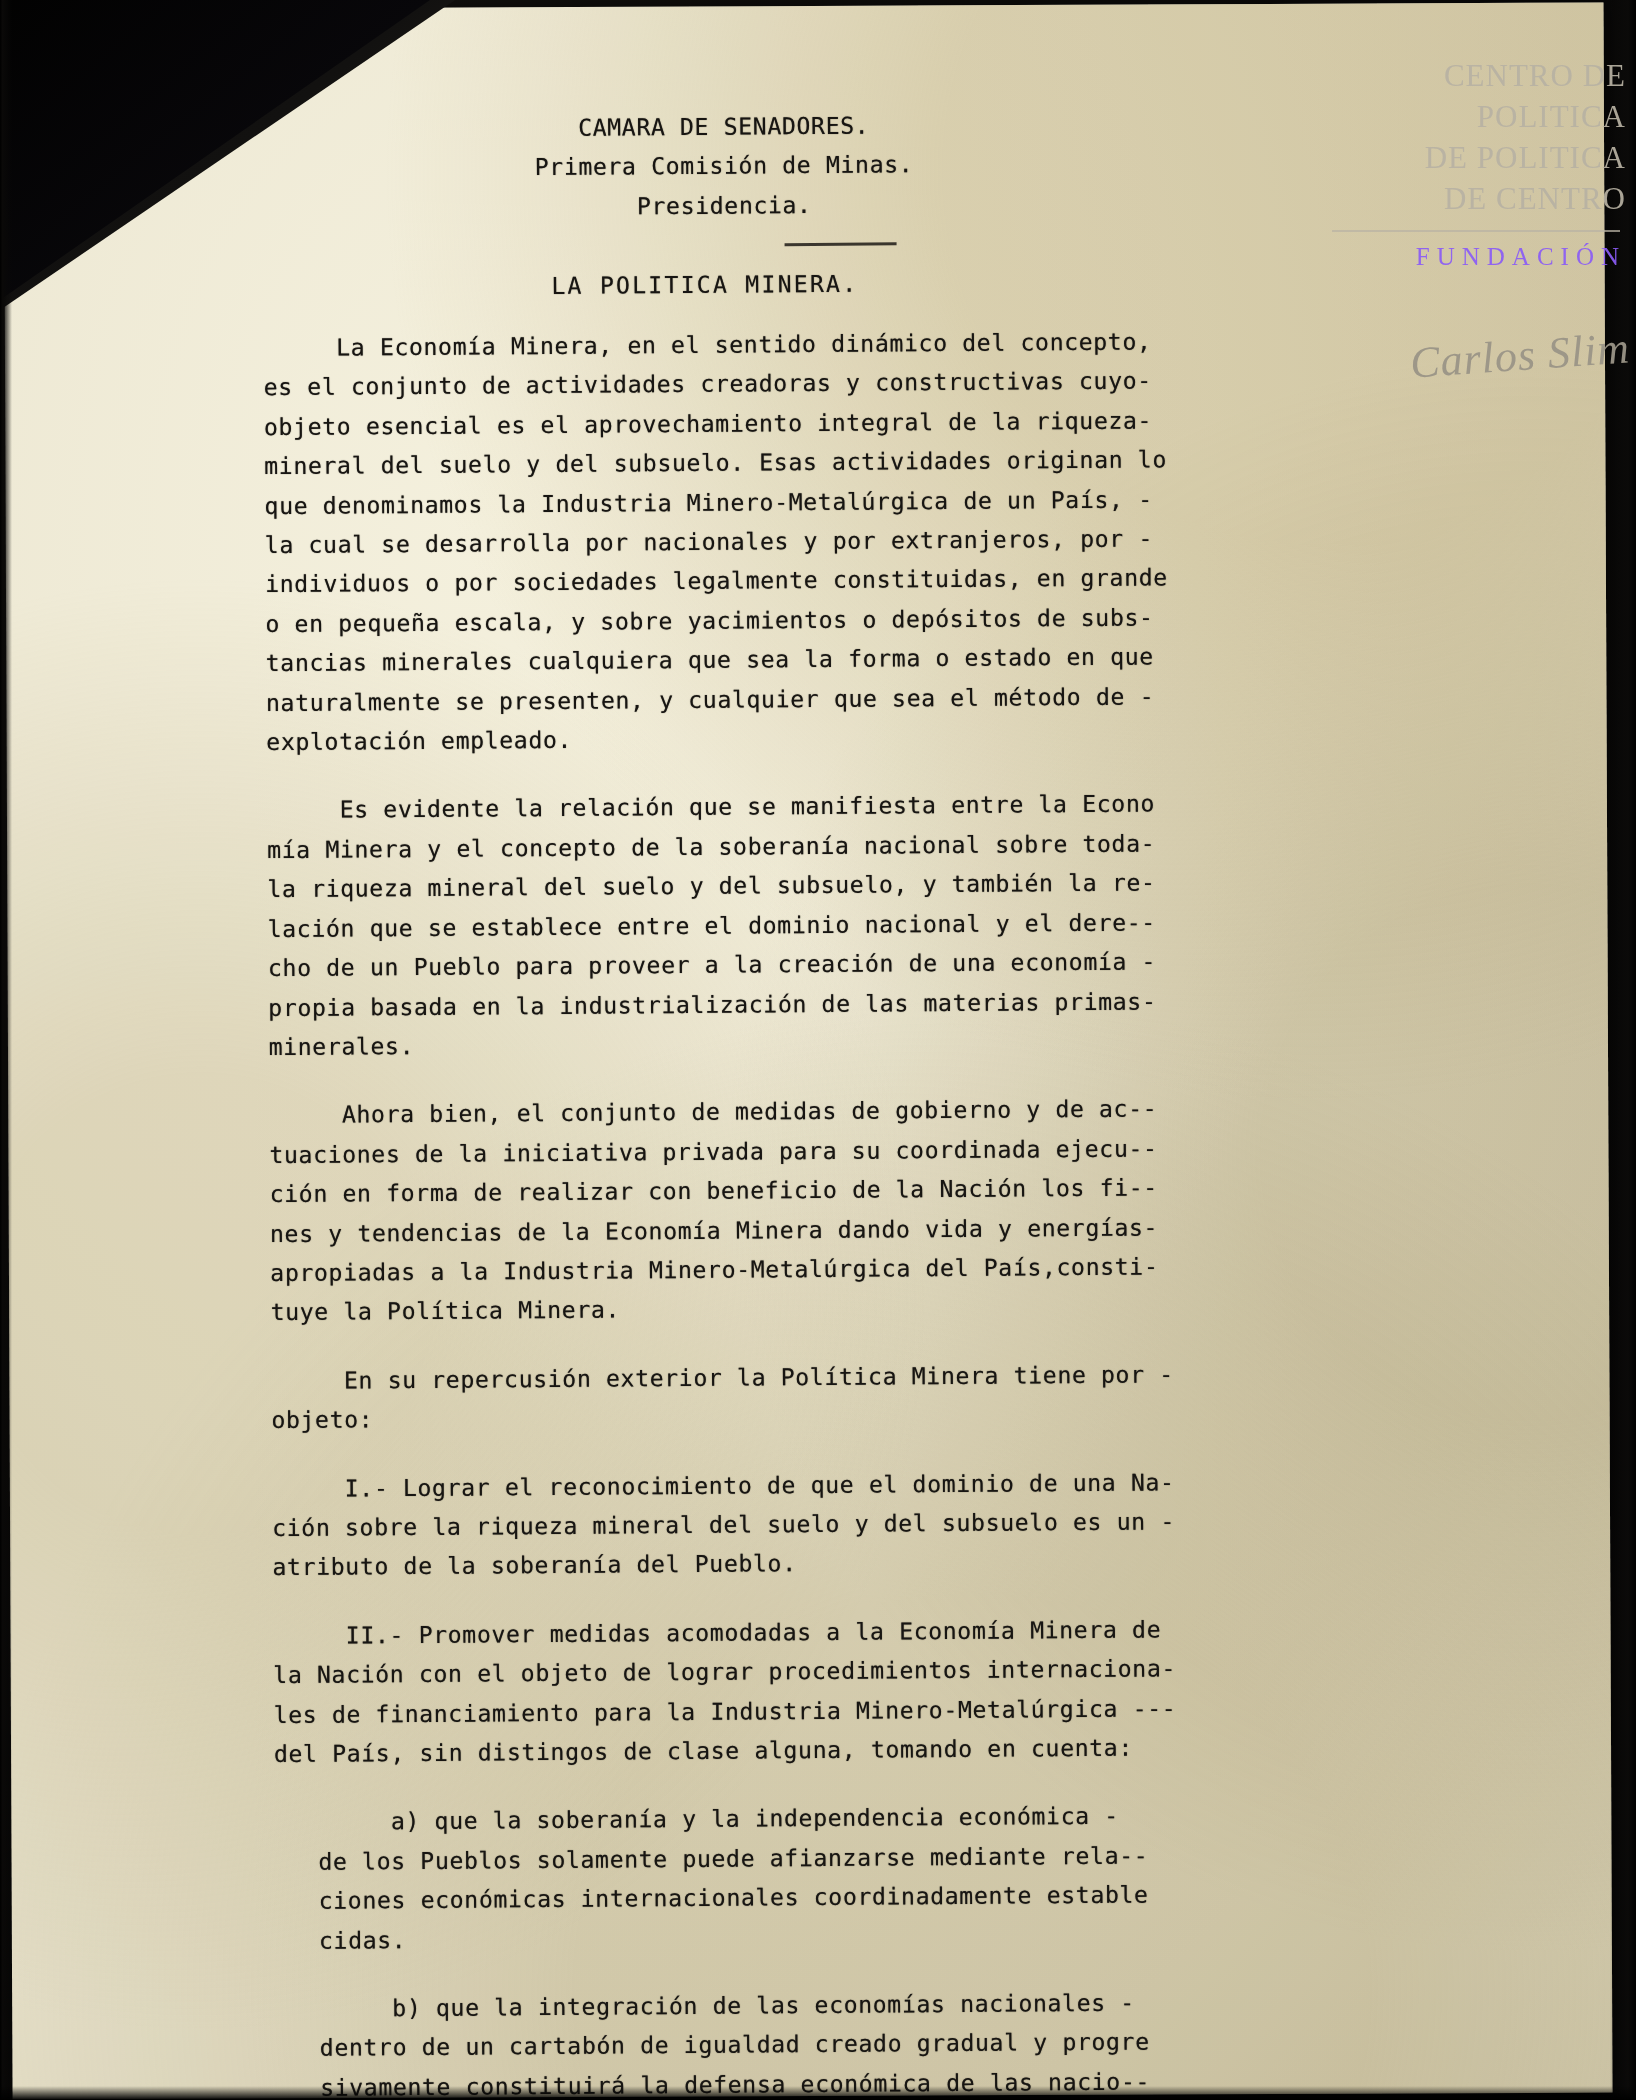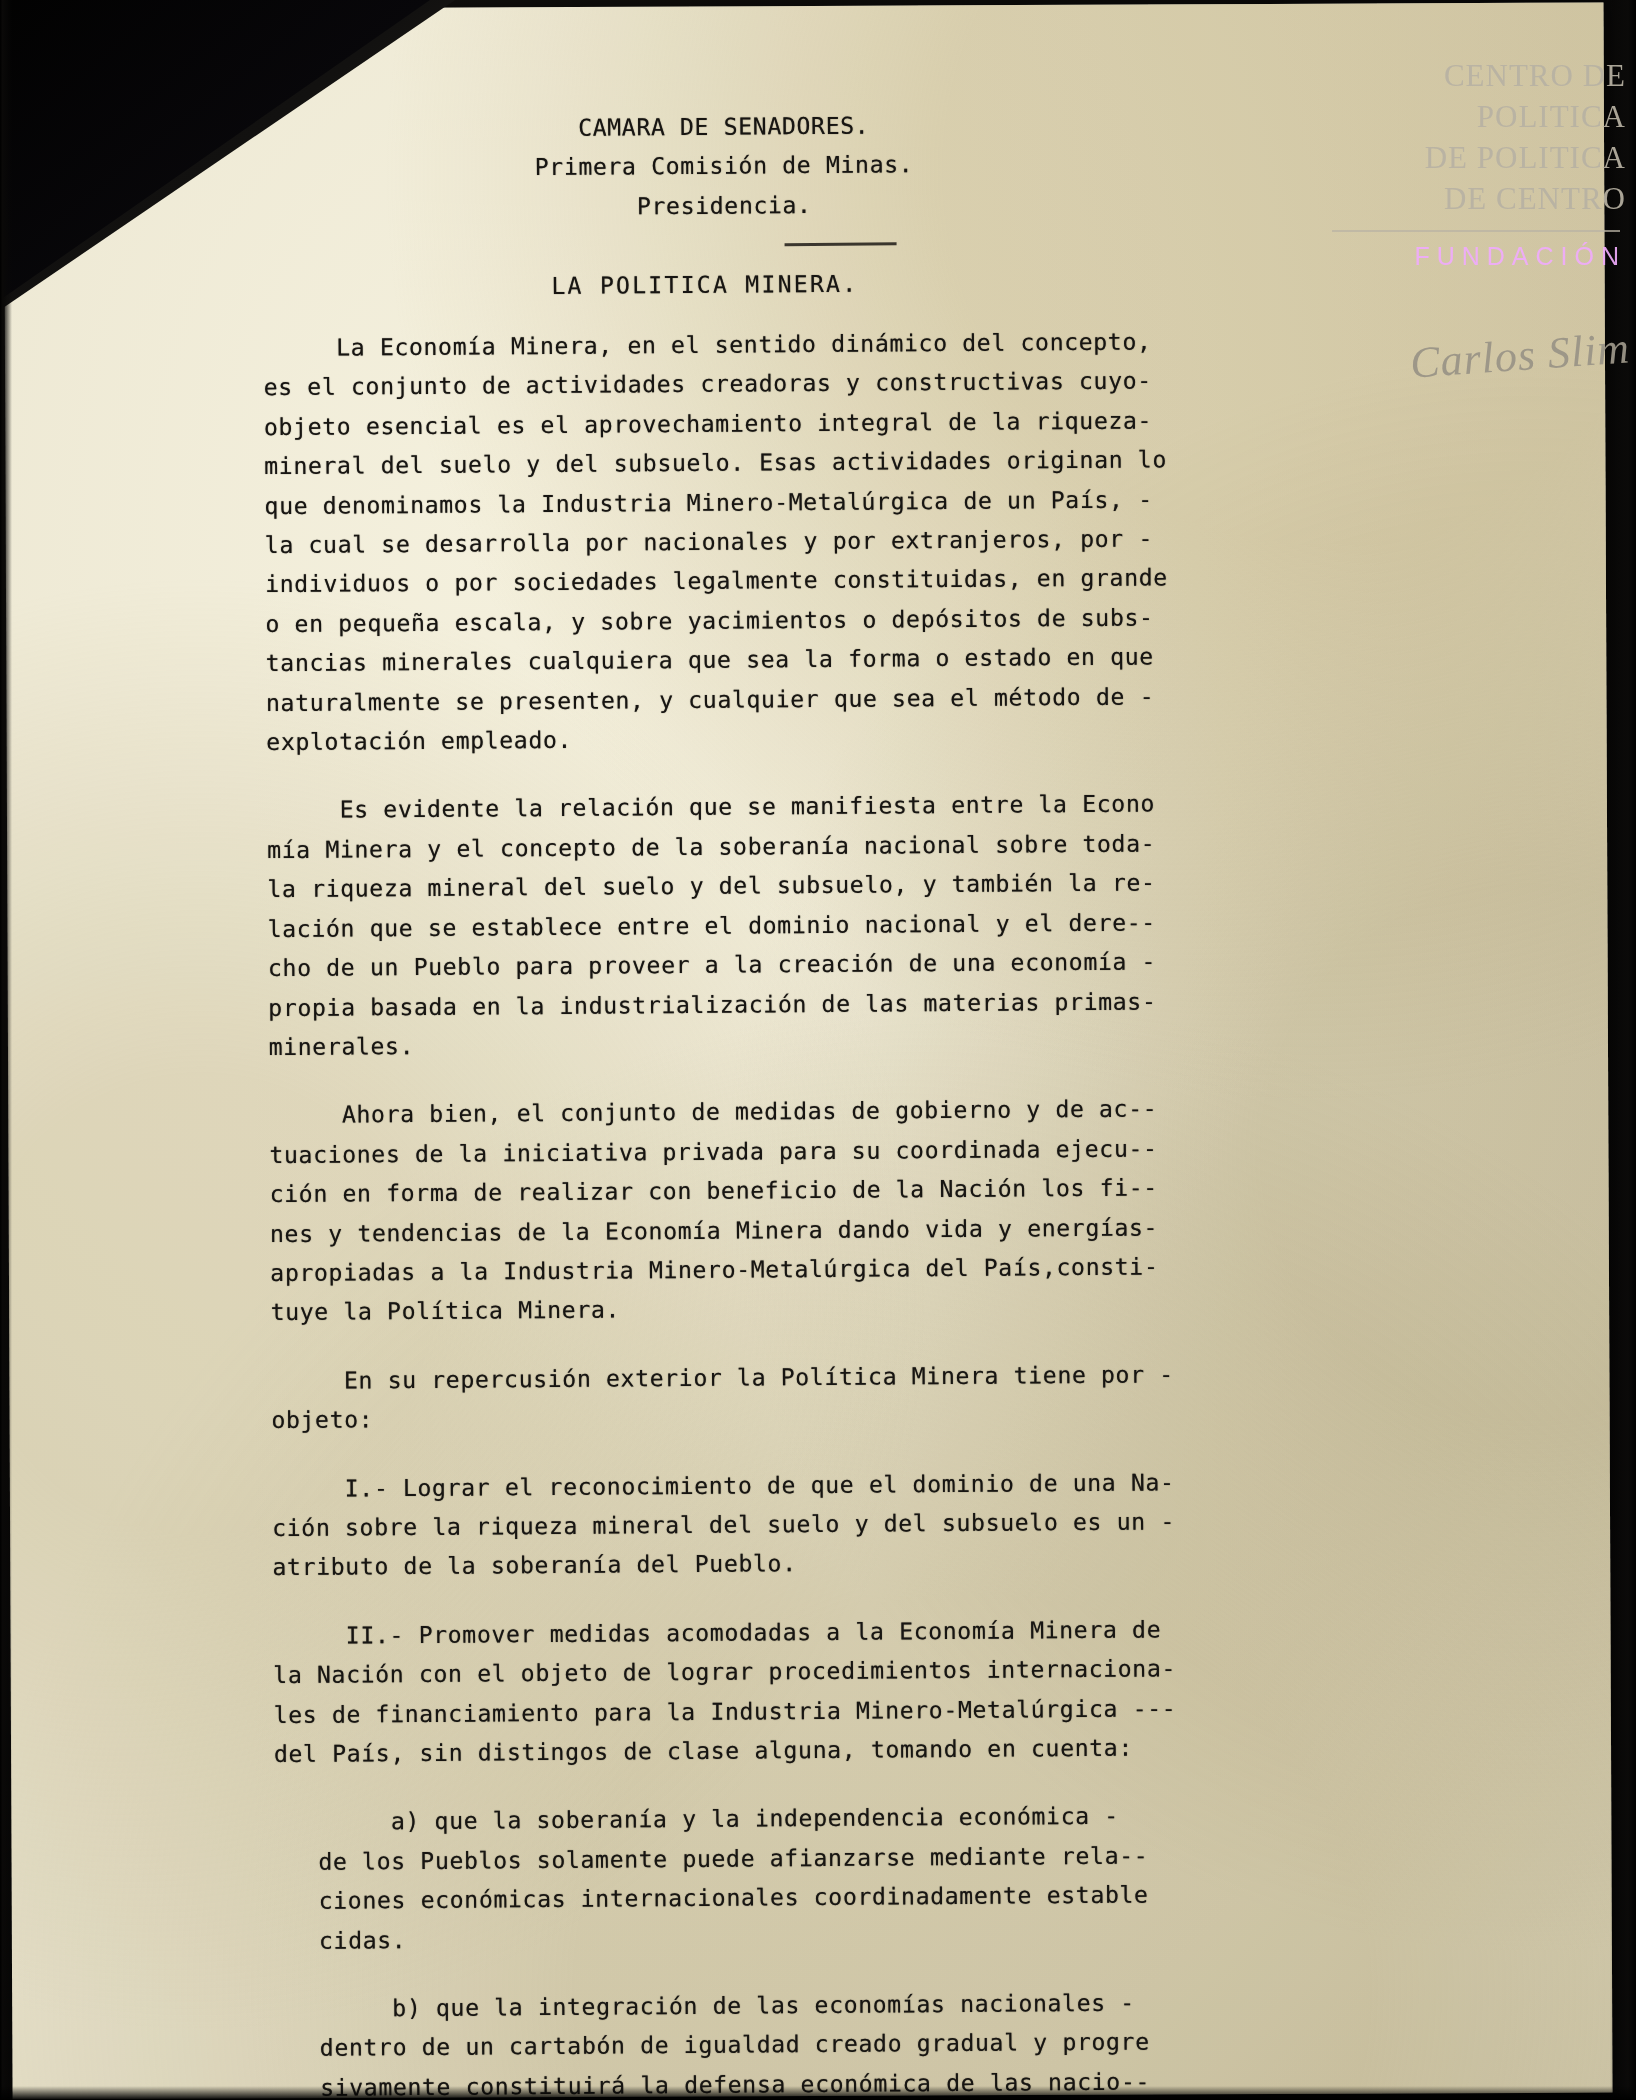--- a/index.html
+++ b/index.html
@@ -120,24 +120,24 @@
     font-size: 31px;
     white-space: nowrap;
   }
   .watermark .wm-rule {
     height: 2px;
     background: #b9b3a4;
     margin: 10px 6px 8px 6px;
     opacity: .8;
   }
   .watermark .wm-foundation {
-    font-family: Liberation Sans, sans-serif;
+    font-family: Liberation Serif, serif;
     font-size: 25px;
     letter-spacing: 7px;
-    color: #f0abfc;
+    color: #8b5cf6;
   }
   .signature {
     position: absolute;
     right: 6px;
     top: 330px;
     font-family: "Liberation Serif", serif;
     font-style: italic;
     font-size: 44px;
     color: #9b9587;
     letter-spacing: 1px;

